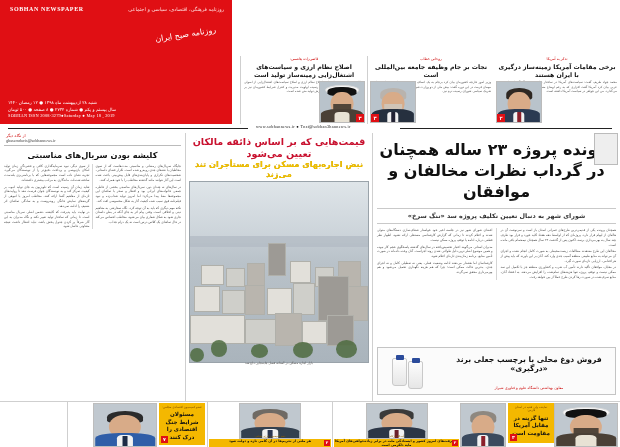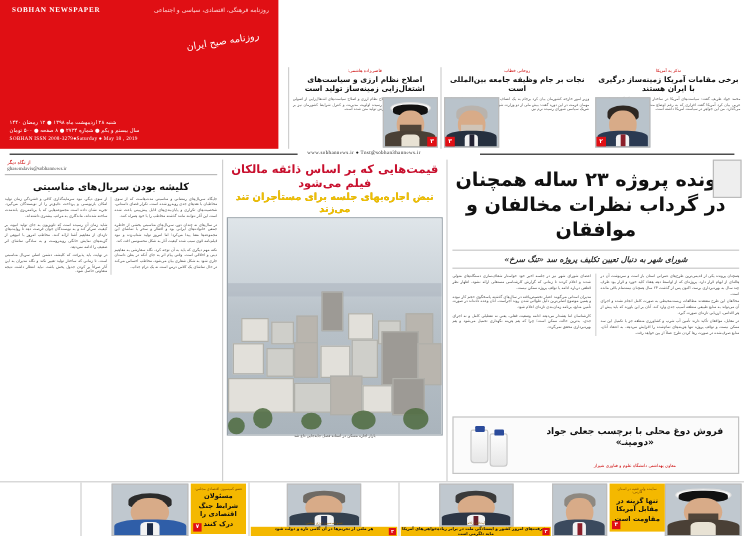--- a/index.html
+++ b/index.html
@@ -115,21 +115,21 @@
   .blk{position:absolute;background:#cfcfca;border:.4px solid #b0b0aa;}
   .blk.d{background:#b9b5ae;}
   .blk.l{background:#e2e0da;}
   .blk.t{background:#9d9a95;}
   .tree{position:absolute;background:#4e6b3f;border-radius:50%;opacity:.85;}
 
   
   .col-right{position:absolute;left:373px;top:0;width:247px;height:268px;padding:0 4px;box-sizing:border-box;}
   .r-title{font-size:16px;font-weight:bold;text-align:center;line-height:1.32;color:#111;margin-top:6px;letter-spacing:-.2px;}
   .r-sub{font-size:6.4px;font-weight:bold;text-align:center;color:#333;margin-top:6px;
-    border-top:1px solid #c9c9c9;border-bottom:1px solid #c9c9c9;padding:3px 0;font-style:italic;}
+    border-top:1px solid #c9c9c9;border-bottom:1px solid #c9c9c9;padding:3px 0;}
   .r-cols{column-count:2;column-gap:8px;column-rule:1px solid #d5d5d5;margin-top:4px;}
   .r-body{font-size:3.15px;line-height:1.5;text-align:justify;color:#4a4a4a;}
   .r-body p{margin:0 0 2px;}
   .r-thumb{position:absolute;right:2px;top:0;width:22px;height:30px;border:1px solid #bbb;background:#eee;}
 
   
   .promo{position:absolute;left:4px;right:4px;top:214px;height:46px;border:1px solid #c4c4c4;background:#fbfbfb;}
   .promo-title{position:absolute;right:6px;top:7px;width:160px;text-align:center;font-size:7.6px;font-weight:bold;
     line-height:1.25;color:#111;}
   .promo-kicker{position:absolute;right:6px;bottom:4px;width:160px;text-align:center;font-size:3.6px;color:#c00;}
@@ -245,22 +245,22 @@
           <p>نکته مهم دیگری که باید به آن توجه کرد، نگاه سفارشی به مفاهیم دینی و اخلاقی است. وقتی پیام اثر به جای آنکه در بطن داستان جاری شود به شکل شعاری بیان می‌شود، مخاطب احساس می‌کند در حال تماشای یک کلاس درس است نه یک درام جذاب.</p>
           <p>از سوی دیگر، نبود سرمایه‌گذاری کافی و فشردگی زمان تولید امکان بازنویسی و پرداخت دقیق‌تر را از نویسندگان می‌گیرد. تجربه نشان داده است مجموعه‌هایی که با برنامه‌ریزی بلندمدت ساخته شده‌اند، ماندگاری به مراتب بیشتری داشته‌اند.</p>
           <p>شاید زمان آن رسیده است که تلویزیون به جای تولید انبوه، بر کیفیت تمرکز کند و به نویسندگان جوان فرصت دهد تا روایت‌های تازه‌ای از مفاهیم آشنا ارائه کنند. مخاطب امروز با انبوهی از گزینه‌های نمایش خانگی روبه‌روست و به سادگی تماشای اثر ضعیف را ادامه نمی‌دهد.</p>
           <p>در نهایت باید پذیرفت که کلیشه، دشمن اصلی سریال مناسبتی است. تا زمانی که ساختار تولید تغییر نکند و نگاه مدیران به این آثار صرفاً پر کردن جدول پخش باشد، نباید انتظار داشت نتیجه متفاوتی حاصل شود.</p>
         </div>
       </div>
     </div>
 
     <div class="col-center">
       <div class="c-head">
-        <div class="c-title">قیمت‌هایی که بر اساس ذائقه مالکان فیلم می‌شود</div>
-        <div class="c-sub">نبض اجاره‌بهای جلسه برای مستأجران تند می‌زند</div>
+        <div class="c-title">قیمت‌هایی که بر اساس ذائقه مالکان تعیین می‌شود</div>
+        <div class="c-sub">نبض اجاره‌بهای مسکن برای مستأجران تند می‌زند</div>
       </div>
       <div class="c-photo">
         <div class="city">
           <div class="haze"></div>
             <div class="ridge"></div>
           <div class="blk t" style="left:44%;top:34%;width:9%;height:17%"></div>
           <div class="blk l" style="left:6%;top:46%;width:12%;height:10%"></div>
           <div class="blk" style="left:20%;top:48%;width:10%;height:9%"></div>
           <div class="blk d" style="left:32%;top:45%;width:9%;height:12%"></div>
           <div class="blk l" style="left:56%;top:44%;width:11%;height:11%"></div>
@@ -297,21 +297,21 @@
           <p>همچنان پرونده یکی از قدیمی‌ترین طرح‌های عمرانی استان باز است و سرنوشت آن در هاله‌ای از ابهام قرار دارد. پروژه‌ای که از اواسط دهه هفتاد کلید خورد و قرار بود ظرف چند سال به بهره‌برداری برسد، اکنون پس از گذشت ۲۳ سال همچنان نیمه‌تمام باقی مانده است.</p>
           <p>مخالفان این طرح معتقدند مطالعات زیست‌محیطی به صورت کامل انجام نشده و اجرای آن می‌تواند به منابع طبیعی منطقه آسیب جدی وارد کند. آنان بر این باورند که باید پیش از هر اقدامی، ارزیابی تازه‌ای صورت گیرد.</p>
           <p>در مقابل، موافقان تأکید دارند تأمین آب شرب و کشاورزی منطقه جز با تکمیل این سد ممکن نیست و توقف پروژه تنها هزینه‌های تمام‌شده را افزایش می‌دهد. به اعتقاد آنان، منابع صرف‌شده در صورت رها کردن طرح عملاً از بین خواهد رفت.</p>
           <p>اعضای شورای شهر نیز در جلسه اخیر خود خواستار شفاف‌سازی دستگاه‌های متولی شدند و اعلام کردند تا زمانی که گزارش کارشناسی مستقلی ارائه نشود، اظهار نظر قطعی درباره ادامه یا توقف پروژه ممکن نیست.</p>
           <p>مدیران استانی می‌گویند اعتبار تخصیص‌یافته در سال‌های گذشته پاسخگوی حجم کار نبوده و همین موضوع اصلی‌ترین دلیل طولانی شدن روند اجراست. آنان وعده داده‌اند در صورت تأمین منابع، برنامه زمان‌بندی تازه‌ای اعلام شود.</p>
           <p>کارشناسان اما هشدار می‌دهند ادامه وضعیت فعلی، یعنی نه تعطیلی کامل و نه اجرای جدی، بدترین حالت ممکن است؛ چرا که هم هزینه نگهداری تحمیل می‌شود و هم بهره‌برداری محقق نمی‌گردد.</p>
         </div>
       </div>
 
       <div class="promo">
-        <div class="promo-title">فروش دوغ محلی با برچسب جعلی جواد «دومینـ»</div>
+        <div class="promo-title">فروش دوغ محلی با برچسب جعلی برند «درگیری»</div>
         <div class="promo-kicker">معاون بهداشتی دانشگاه علوم و فناوری شیراز</div>
         <div class="bottle" style="left:14px;top:10px">
             <div class="cap"></div>
           </div>
         <div class="bottle" style="left:30px;top:13px">
             <div class="cap"></div>
           </div>
       </div>
     </div>
 

